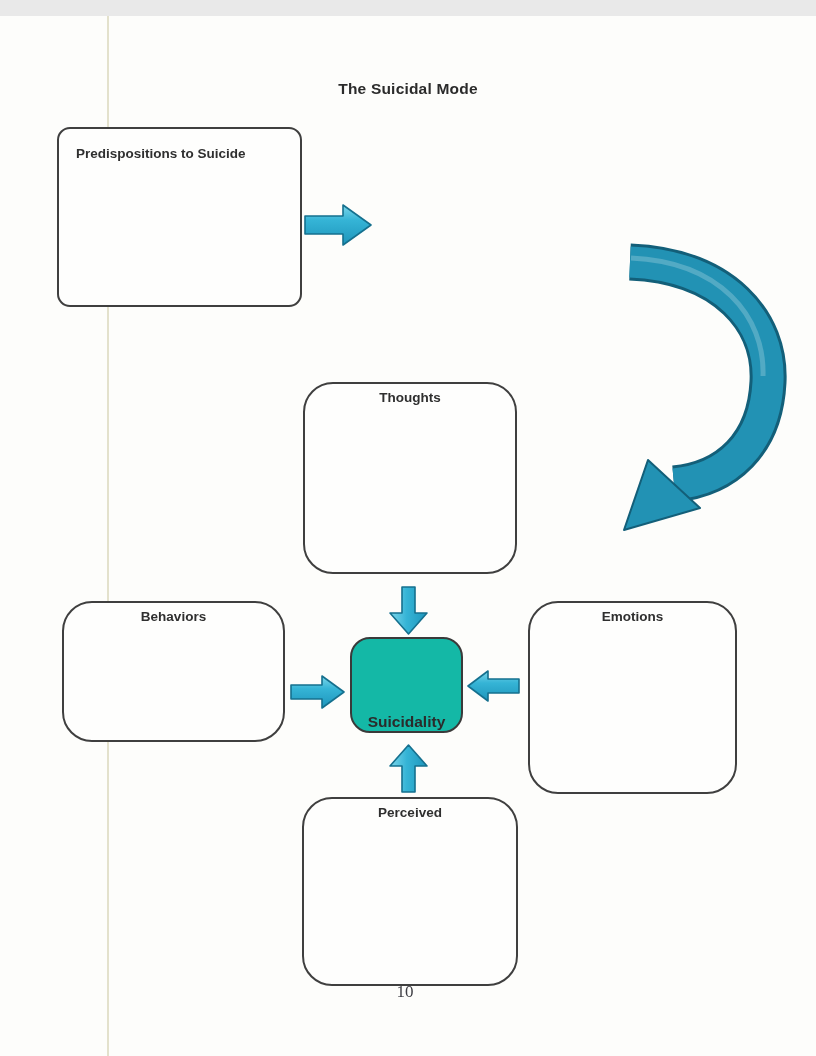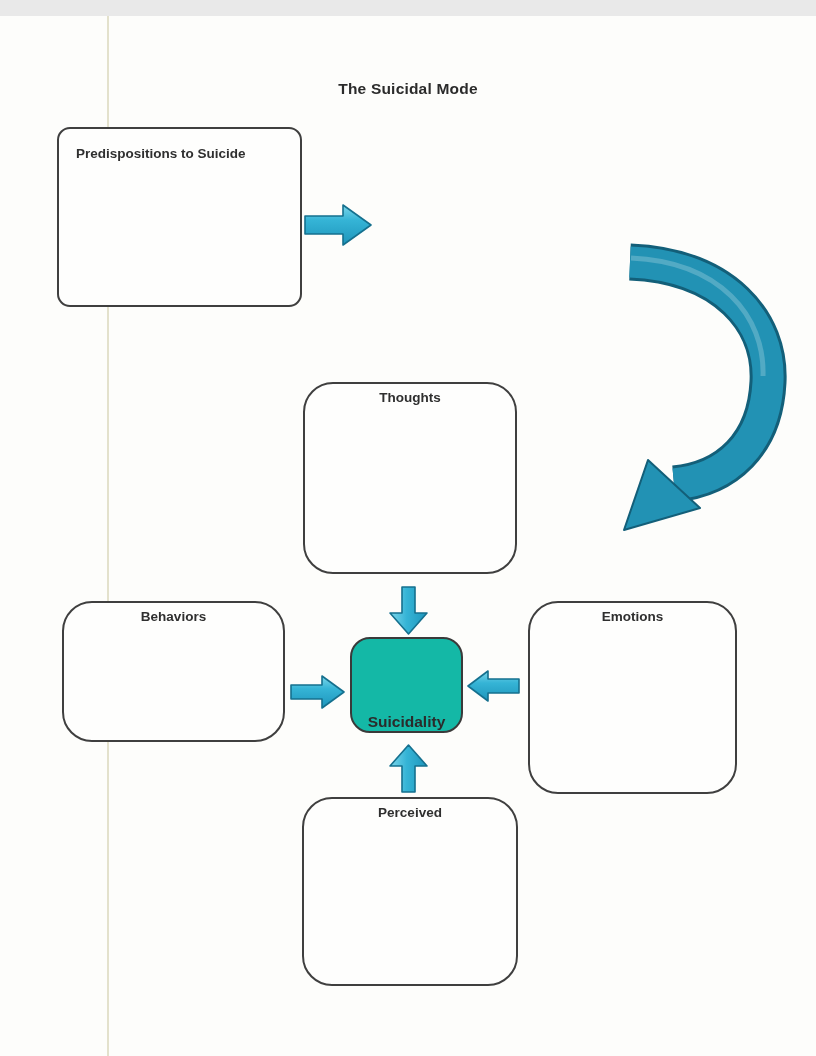--- a/index.html
+++ b/index.html
@@ -150,16 +150,17 @@
     <defs>
       <linearGradient id="g5" x1="0" y1="0" x2="1" y2="0">
         <stop offset="0" stop-color="#7dd6ea"></stop>
           <stop offset="0.45" stop-color="#35b4d6"></stop>
           <stop offset="1" stop-color="#1e95bb"></stop>
       </linearGradient>
     </defs>
     <polygon points="14,49 14,23 2,23 20.5,2 39,23 27,23 27,49" fill="url(#g5)" stroke="#15708e" stroke-width="1.6" stroke-linejoin="round"></polygon>
   </svg>
 
+  <div class="page-number">10</div>
 
   <div class="scan-hline"></div>
 
 </div>
 
 </body></html>

